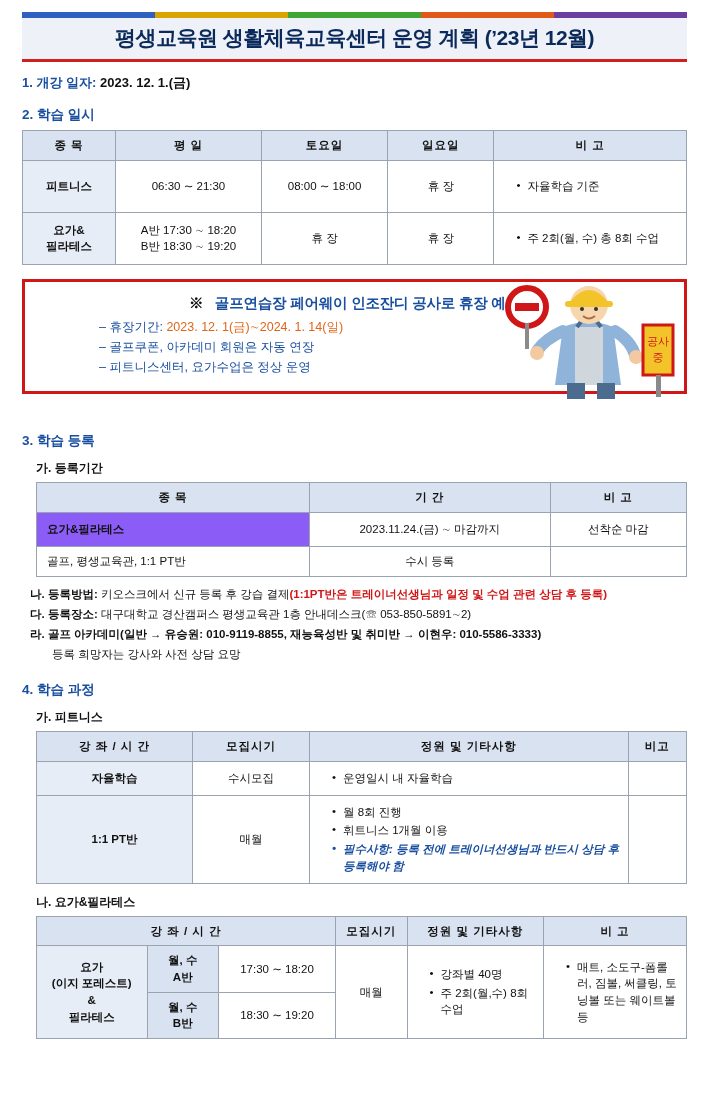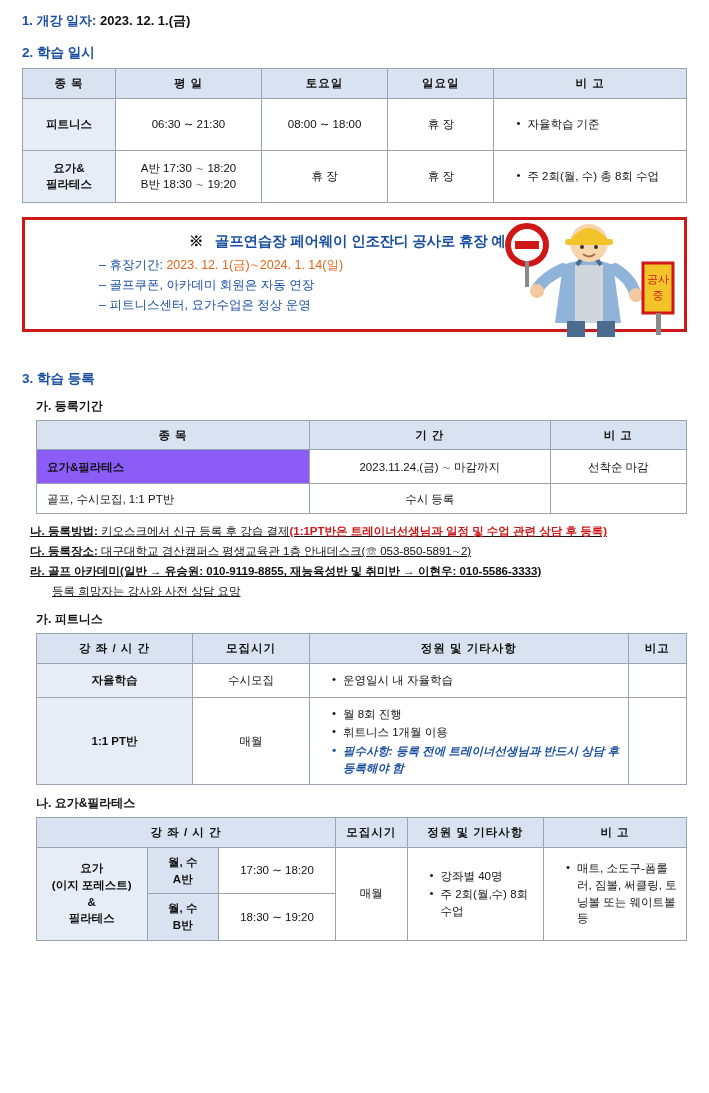--- a/index.html
+++ b/index.html
@@ -161,35 +161,44 @@
     height: 135px;
     z-index: 3;
     pointer-events: none;
   }
 
   
   .notes {
     margin: 8px 22px 0 30px;
     font-size: 11.5px;
     line-height: 1.65;
-    text-decoration: underline;
   }
   .notes .row { margin: 1px 0; }
   .notes .k { font-weight: bold; }
   .notes .cont { padding-left: 22px; display: block; }
   .content { position: relative; z-index: 1; }
   .footer-space { height: 18px; }
 </style>
 </head>
 <body>
 
 <div class="page">
 
   <div class="content">
 
+    <div class="banner">
+      <div class="banner-bars">
+        <div class="bar" style="background:#2f5fbf"></div>
+        <div class="bar" style="background:#d9a400"></div>
+        <div class="bar" style="background:#3fa535"></div>
+        <div class="bar" style="background:#e05a1a"></div>
+        <div class="bar" style="background:#6a3fa0"></div>
+      </div>
+      <div class="banner-title">평생교육원 생활체육교육센터 운영 계획 (’23년 12월)</div>
+    </div>
 
     <div class="line-1">
       <span>1. 개강 일자:</span>
       <span class="val">2023. 12. 1.(금)</span>
     </div>
 
     <div class="sec-title">2. 학습 일시</div>
 
     <table>
       <colgroup>
@@ -309,21 +318,21 @@
           <th>비 고</th>
         </tr>
       </thead>
       <tbody>
         <tr style="height:34px">
           <td class="left lbl" style="background:#8b5cf6">요가&amp;필라테스</td>
           <td>2023.11.24.(금) ∼ 마감까지</td>
           <td>선착순 마감</td>
         </tr>
         <tr style="height:30px">
-          <td class="left">골프, 수시모집, 1:1 PT반</td>
+          <td class="left">골프, 평생교육관, 1:1 PT반</td>
           <td>수시 등록</td>
           <td></td>
         </tr>
       </tbody>
     </table>
 
     <div class="notes">
       <div class="row">
         <span class="k">나. 등록방법:</span>
         <span>키오스크에서 신규 등록 후 강습 결제</span><span class="red bold">(1:1PT반은 트레이너선생님과 일정 및 수업 관련 상담 후 등록)</span>
@@ -333,20 +342,21 @@
         <span>대구대학교 경산캠퍼스 평생교육관 1층 안내데스크(☏ 053-850-5891∼2)</span>
       </div>
       <div class="row">
         <span class="k">라. 골프 아카데미(일반 → 유승원: 010-9119-8855, 재능육성반 및 취미반 → 이현우: 010-5586-3333)</span>
       </div>
       <div class="row">
         <span class="cont">등록 희망자는 강사와 사전 상담 요망</span>
       </div>
     </div>
 
+    <div class="sec-title" style="margin-top:18px">4. 학습 과정</div>
     <div class="sub-title">가. 피트니스</div>
 
     <table class="indent">
       <colgroup>
         <col style="width:24%">
         <col style="width:18%">
         <col style="width:49%">
         <col style="width:9%">
       </colgroup>
       <thead>

